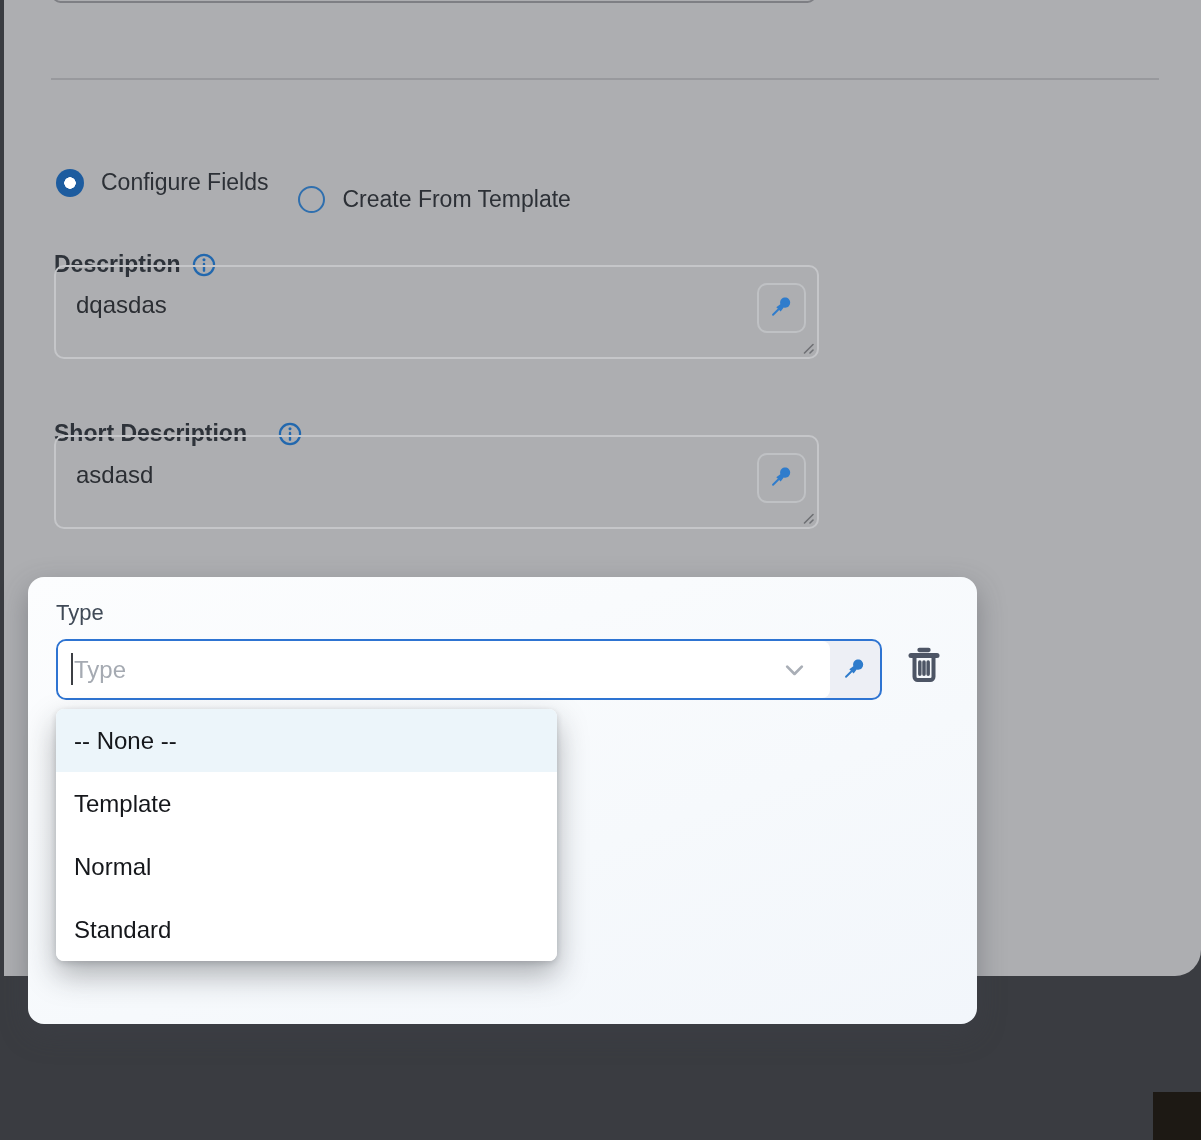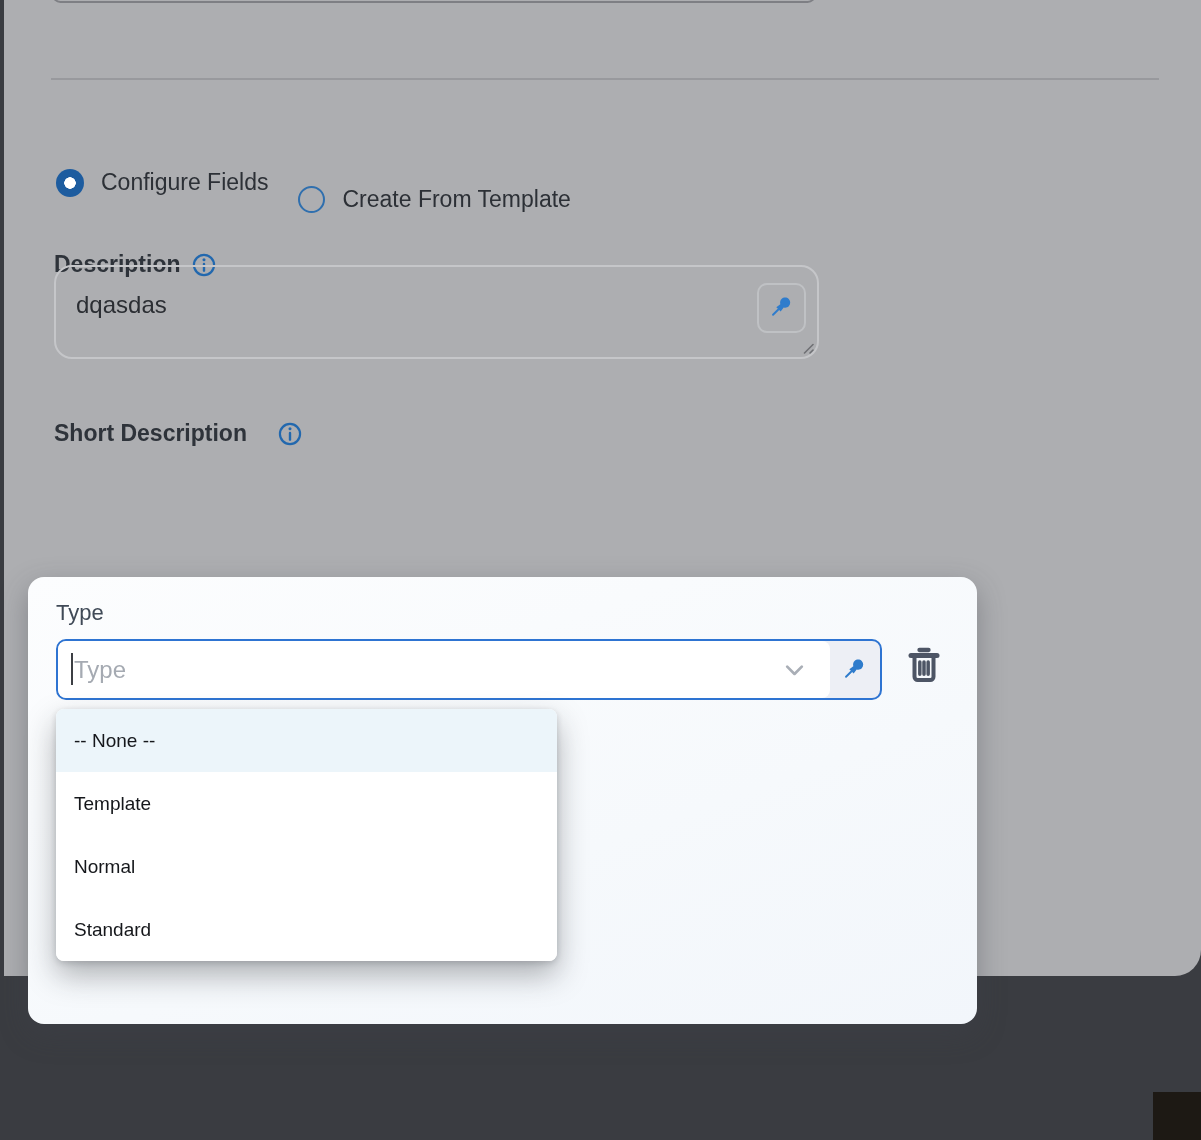--- a/index.html
+++ b/index.html
@@ -45,21 +45,21 @@
 
   
   .field-label-row { position:absolute; left:50px; display:flex; align-items:center;margin-top:27px; }
   .field-label { font-size:23px; font-weight:700; color:#2e333a; }
   .info-icon { margin-left:10px; width:26px; height:26px; display:inline-flex; cursor:pointer; }
 
   
   .gray-textarea-wrap { position:absolute; left:50px; width:765px; height:94px; }
   .gray-textarea {
     width:100%; height:100%; resize:none; outline:none;
-    background:transparent; border:2px solid #c5c6c9; border-radius:18px;
+    background:transparent; border:2px solid #c5c6c9; border-radius:10px;
     font-family:inherit; font-size:24px; color:#2b2e33;
     padding:22px 70px 12px 20px; line-height:1.3;
   }
   .pin-button {
     position:absolute; right:13px; top:18px; width:49px; height:50px;
     border:2px solid #bfc1c4; border-radius:10px; background:transparent;
     display:flex; align-items:center; justify-content:center; cursor:pointer;
   }
   .resize-handle { position:absolute; right:5px; bottom:5px; width:14px; height:14px; }
 
@@ -93,21 +93,21 @@
     cursor:pointer;
   }
   
   .dropdown-panel {
     position:absolute; left:28px; top:132px; width:501px;
     background:#ffffff; border-radius:8px; overflow:hidden;
     box-shadow:0 14px 30px rgba(35,38,44,.35), 0 2px 6px rgba(35,38,44,.18);
   }
   .dropdown-option {
     height:63px; display:flex; align-items:center; padding:0 18px;
-    font-size:19px; color:#15171b; cursor:pointer; background:#ffffff;
+    font-size:24px; color:#15171b; cursor:pointer; background:#ffffff;
   }
   .dropdown-option.highlighted { background:#ecf5fa; }
 
   svg { display:block; }
 </style>
 </head>
 <body>
 
 <div class="corner-dark"></div>
 
@@ -155,20 +155,37 @@
     </span>
   </div>
 
   <div class="field-label-row" style="top:393px;gap:20px;">
     <span class="field-label">Short Description</span>
     <span class="info-icon">
       <svg viewBox="0 0 24 24" width="26" height="26" fill="none" stroke="#2268ae" stroke-width="2">
         <circle cx="12" cy="12" r="9.3"></circle>
         <path d="M12 11v6.2" stroke-width="2.2" stroke-linecap="round"></path>
         <circle cx="12" cy="7.2" r="1.4" fill="#2268ae" stroke="none"></circle>
+      </svg>
+    </span>
+  </div>
+  <div class="gray-textarea-wrap" style="top:435px;">
+    <textarea class="gray-textarea" style="">asdasd</textarea>
+    <button class="pin-button">
+      <svg viewBox="0 0 24 24" width="26" height="26" fill="#2f7ccc">
+        <g transform="rotate(45 12 10)">
+          <path d="M12 1.2c2.6 0 4.7 2.1 4.7 4.7 0 1.8-1 3.3-2.5 4.1l.6 4.6H9.2l.6-4.6C8.3 9.2 7.3 7.7 7.3 5.9c0-2.6 2.1-4.7 4.7-4.7z"></path>
+          <rect x="11.1" y="14.2" width="1.8" height="8.4" rx="0.9"></rect>
+        </g>
+      </svg>
+    </button>
+    <span class="resize-handle">
+      <svg viewBox="0 0 14 14" width="14" height="14" stroke="#6e7074" stroke-width="1.6" fill="none" stroke-linecap="round">
+        <path d="M13 4.5 4.5 13"></path>
+          <path d="M13 10l-3 3"></path>
       </svg>
     </span>
   </div>
 
   <div class="spotlight-card">
     <div class="type-label">Type</div>
 
     <div class="combo-outer">
       <div class="combo-white">
         <span class="caret"></span>

